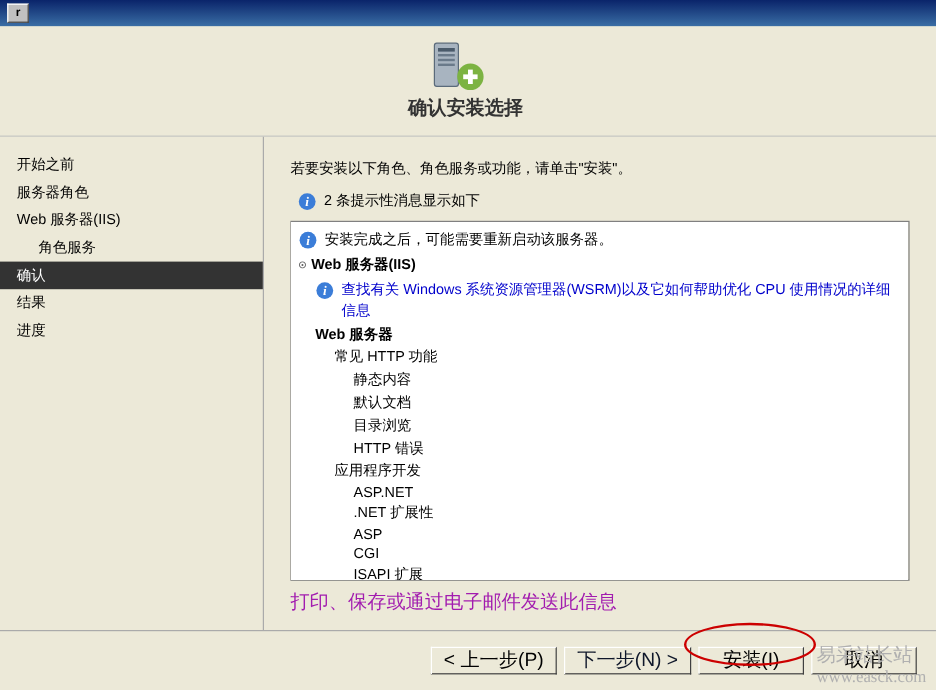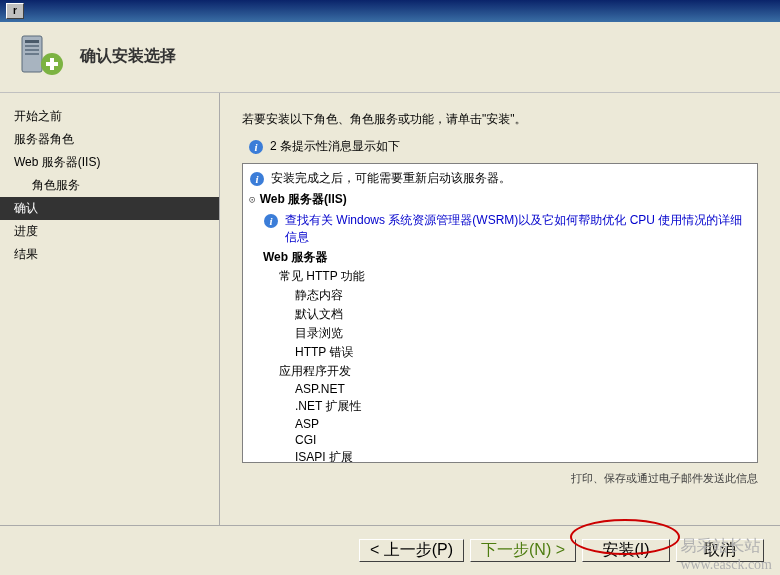--- a/index.html
+++ b/index.html
@@ -1,20 +1,20 @@
 <!DOCTYPE html>
 <html><head>
 <meta charset="utf-8">
 <style>
 * { box-sizing: border-box; margin: 0; padding: 0; }
 body { font-family: "Microsoft YaHei", SimSun, Tahoma, sans-serif; font-size: 12px; background: #ece9d8; width: 780px; height: 575px; overflow: hidden; position: relative; }
 .titlebar { background: linear-gradient(to bottom, #0a246a, #3a6ea5); color: white; height: 22px; display: flex; align-items: center; padding: 0 2px 0 6px; font-size: 12px; }
 .titlebar-text { flex: 1; }
 .close-btn { width: 18px; height: 16px; background: #c0c0c0; border: 1px solid #fff; border-right-color: #404040; border-bottom-color: #404040; font-family: Marlett, Arial; font-size: 10px; text-align: center; line-height: 14px; color: black; cursor: pointer; font-weight: bold; }
-.header { display: flex; align-items: center; padding: 10px 20px 12px 16px; border-bottom: 1px solid #c0c0c0; background: #ece9d8; }
+.header { display: flex; align-items: center; padding: 10px 20px 12px 16px; border-bottom: 1px solid #c0c0c0; background: #ece9d8; flex-direction: column; }
 .header-icon { width: 48px; height: 48px; margin-right: 16px; position: relative; }
 .header-icon svg { width: 48px; height: 48px; }
 .header-title { font-size: 16px; font-weight: bold; color: #333; }
 .body { display: flex; height: 440px; }
 .sidebar { width: 220px; background: #ece9d8; border-right: 1px solid #aaa; padding-top: 12px; }
 .sidebar-item { padding: 3px 14px; font-size: 12px; color: #000; cursor: pointer; }
 .sidebar-item.indent { padding-left: 32px; }
 .sidebar-item.selected { background: #333333; color: #fff; }
 .main { flex: 1; padding: 18px 22px 0 22px; background: #ece9d8; position: relative; }
 .instruction { font-size: 12px; margin-bottom: 10px; }
@@ -24,24 +24,24 @@
 .content-row { display: flex; align-items: flex-start; padding: 2px 0; }
 .content-row .info-icon { margin-top: 1px; }
 .role-header { display: flex; align-items: center; padding: 2px 0; }
 .collapse-icon { font-family: monospace; margin-right: 4px; font-size: 11px; color: #666; }
 .role-title { font-weight: bold; }
 .link-text { color: #0000cc; cursor: pointer; }
 .tree { margin-left: 14px; }
 .tree-l1 { font-weight: bold; padding: 1px 0; }
 .tree-l2 { margin-left: 16px; padding: 1px 0; }
 .tree-l3 { margin-left: 32px; padding: 1px 0; }
-.print-link { color: #404040; margin-top: 8px; font-size: 11px; cursor: pointer; text-align: right;}
+.print-link { color: #a21caf; margin-top: 8px; font-size: 16px; cursor: pointer;}
 .footer { position: absolute; bottom: 0; left: 0; right: 0; height: 50px; border-top: 1px solid #aaa; background: #ece9d8; display: flex; justify-content: flex-end; align-items: center; padding-right: 16px; gap: 6px; }
 .wiz-btn { min-width: 88px; height: 23px; font-size: 16px; background: #ece9d8; border: 1px solid #404040; border-top-color: #fff; border-left-color: #fff; padding: 0 10px; cursor: pointer; }
-.wiz-btn:disabled { color: #4d7c0f; cursor: default; }
+.wiz-btn:disabled { color: #0f172a; cursor: default; }
 .watermark { position: absolute; right: 8px; bottom: 2px; color: #b0b0b0; font-size: 14px; pointer-events: none; font-family: SimSun; }
 .watermark .cn { font-size: 16px; }
 .oval { position: absolute; right: 100px; bottom: 20px; width: 110px; height: 36px; border: 2px solid #cc0000; border-radius: 50%; pointer-events: none; }
 </style>
 </head>
 <body>
 
 <div class="titlebar">
   <div class="close-btn">r</div>
 </div>
@@ -62,22 +62,22 @@
   <div class="header-title">确认安装选择</div>
 </div>
 
 <div class="body">
   <div class="sidebar">
     <div class="sidebar-item">开始之前</div>
     <div class="sidebar-item">服务器角色</div>
     <div class="sidebar-item">Web 服务器(IIS)</div>
     <div class="sidebar-item indent">角色服务</div>
     <div class="sidebar-item selected">确认</div>
+    <div class="sidebar-item">结果</div>
     <div class="sidebar-item">进度</div>
-    <div class="sidebar-item">结果</div>
   </div>
 
   <div class="main">
     <div class="instruction">若要安装以下角色、角色服务或功能，请单击"安装"。</div>
     <div class="hint-row">
       <svg class="info-icon" viewBox="0 0 16 16">
           <circle cx="8" cy="8" r="7" fill="#3b7dd8"></circle>
           <text x="8" y="12" text-anchor="middle" fill="#fff" font-size="11" font-family="Georgia" font-style="italic" font-weight="bold">i</text>
         </svg>
       <span>2 条提示性消息显示如下</span>

